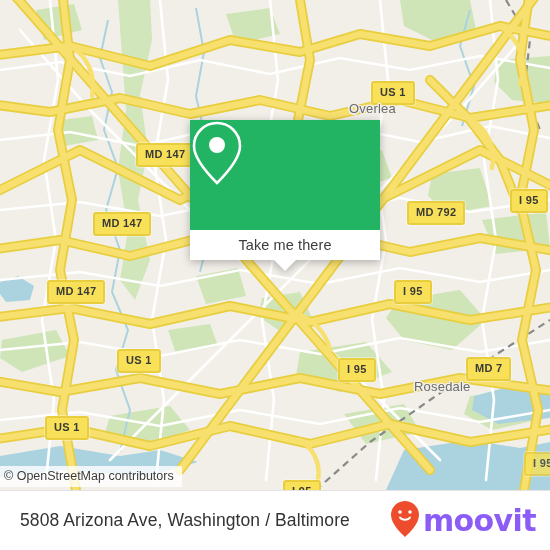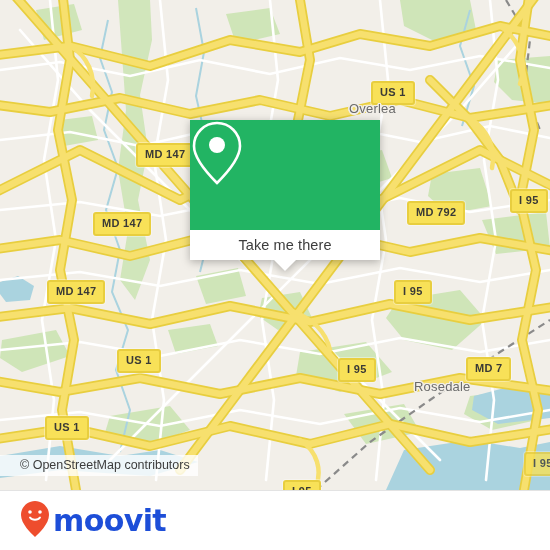--- a/index.html
+++ b/index.html
@@ -87,25 +87,25 @@
     width: 0; height: 0;
     margin: 0 auto;
     border-left: 11px solid transparent;
     border-right: 11px solid transparent;
     border-top: 11px solid #ffffff;
   }
 
   
   #osm-attrib {
     position: absolute;
-    left: 0; top: 455px;
+    left: 0; top: 466px;
     background: rgba(255,255,255,.80);
     color: #3c3c3c;
     font-size: 12.5px;
-    padding: 3px 8px 4px 20px;
+    padding: 3px 8px 4px 4px;
     white-space: nowrap;
     font-family: "Liberation Sans", sans-serif;
   }
 
   
   #footer {
     position: absolute;
     left: 0; top: 490px;
     width: 550px; height: 60px;
     background: #ffffff;
@@ -120,21 +120,21 @@
     font-size: 17.5px;
     letter-spacing: .1px;
     white-space: nowrap;
   }
   #moovit-logo {
     display: flex;
     align-items: center;
     gap: 3px;
   }
   #moovit-word {
-    color: #1d4ed8;
+    color: #8b5cf6;
     font-size: 30px;
     font-weight: bold;
     letter-spacing: -.6px;
     line-height: 1;
     font-family: "DejaVu Sans", sans-serif;
   }
 </style>
 </head>
 <body>
 
@@ -274,20 +274,21 @@
       <div id="callout-footer">
         <span>Take me there</span>
       </div>
       <div id="callout-tail"></div>
     </div>
 
     <div id="osm-attrib">© OpenStreetMap contributors</div>
   </div>
 
   <div id="footer">
+    <div id="footer-address">5808 Arizona Ave, Washington / Baltimore</div>
     <div id="moovit-logo">
       <span>
         <svg width="30" height="38" viewBox="0 0 30 38" aria-hidden="true">
           <path d="M15 1 C7.3 1 1 7.3 1 15 C1 24 11 33 15 37 C19 33 29 24 29 15 C29 7.3 22.7 1 15 1 Z" fill="#EE4D2D"></path>
           <circle cx="10" cy="12" r="1.8" fill="#ffffff"></circle>
           <circle cx="20" cy="12" r="1.8" fill="#ffffff"></circle>
           <path d="M10 17.5 C12 20.5 18 20.5 20 17.5" fill="none" stroke="#ffffff" stroke-width="1.9" stroke-linecap="round"></path>
         </svg>
       </span>
       <span id="moovit-word">moovit</span>

